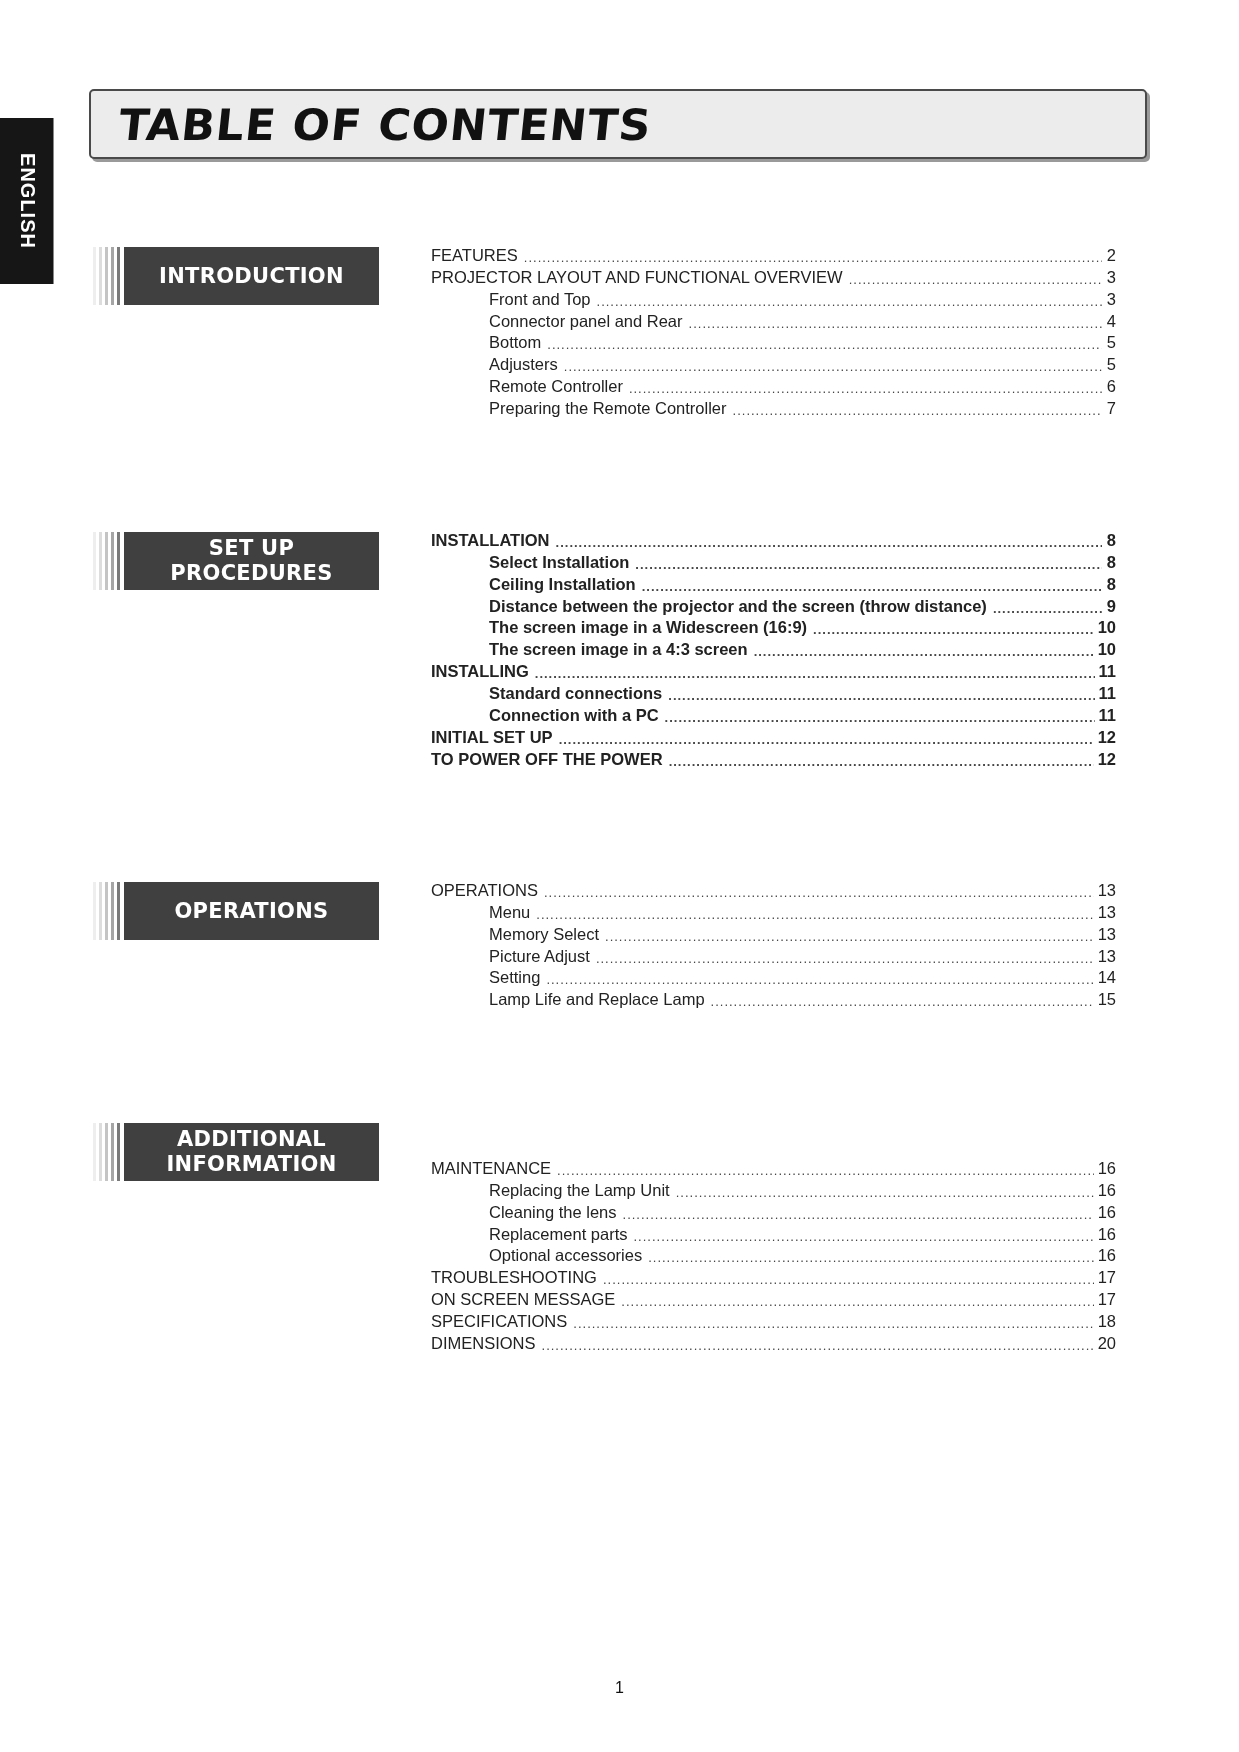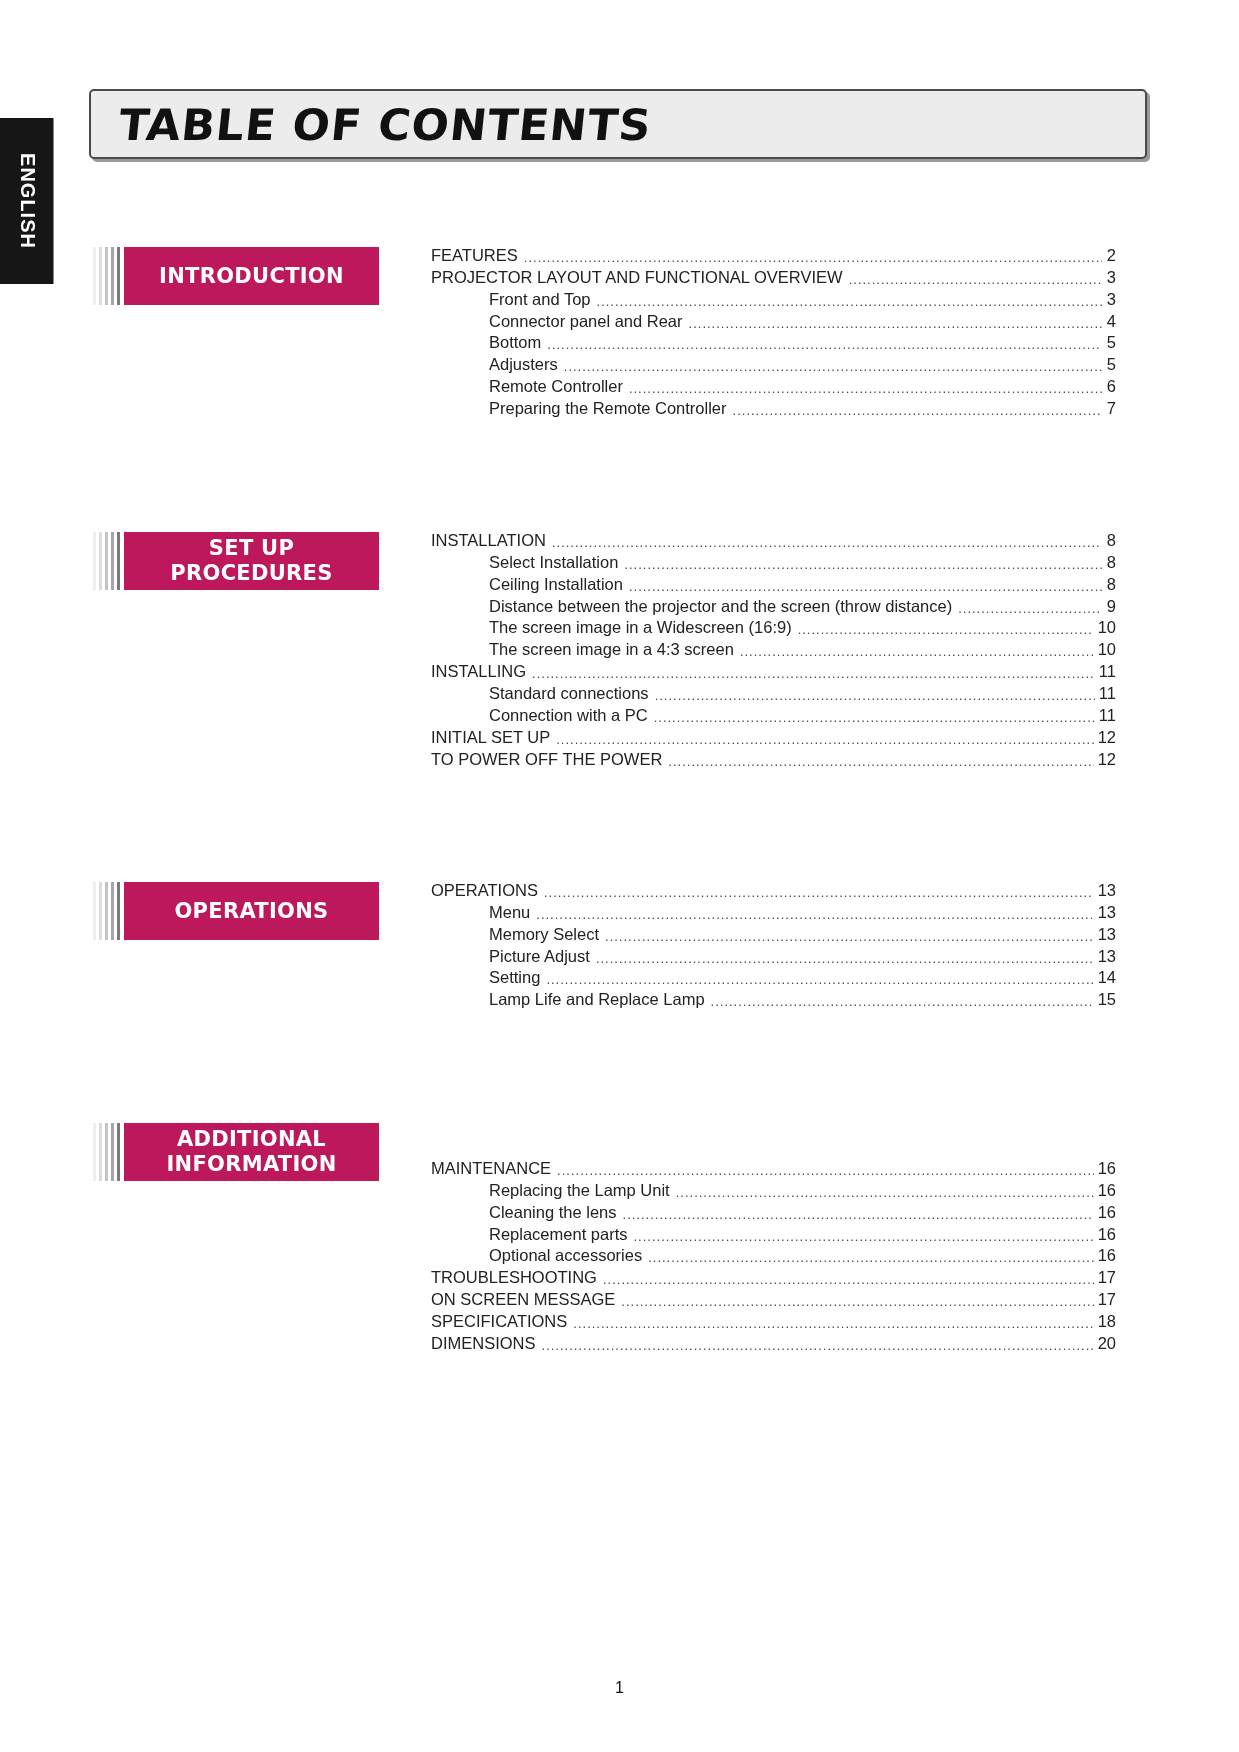--- a/index.html
+++ b/index.html
@@ -18,21 +18,21 @@
                box-shadow:3px 3px 0 #9a9a9a; }
   .title-box h1 { margin:0; position:absolute; left:28px; top:8px;
                   font-family:"DejaVu Sans", sans-serif; font-weight:bold;
                   font-size:44px; letter-spacing:1px; color:#111;
                   transform:skewX(-6deg) scaleY(0.98); transform-origin:left; }
 
   .section-label { position:absolute; left:93px; width:286px; height:58px; }
   .stripes { position:absolute; left:0; top:0; width:31px; height:58px; }
   .stripe { position:absolute; top:0; width:3px; height:58px; }
   .label-box { position:absolute; left:31px; top:0; width:255px; height:58px;
-               background:#be185d; display:flex; align-items:center; justify-content:center;
+               background:#404040; display:flex; align-items:center; justify-content:center;
                text-align:center; }
   .label-box span { color:#fff; font-family:"DejaVu Sans", sans-serif; font-weight:bold;
                     font-size:21px; line-height:25px; letter-spacing:0.3px; }
 
   .toc { position:absolute; left:431px; width:685px; }
   .entry { display:flex; align-items:flex-end; height:21.9px; font-size:16.5px; color:#222;
            white-space:nowrap; font-family:"Liberation Sans", sans-serif; }
   .entry.sub { padding-left:58px; }
   .entry .t { flex:0 0 auto; padding-right:6px; }
   .entry .dots { flex:1 1 auto; overflow:hidden; color:#444; letter-spacing:1px; font-size:13px; }
@@ -113,21 +113,21 @@
     <div class="stripe" style="left:0;background:#eeeeee"></div>
     <div class="stripe" style="left:6px;background:#dddddd"></div>
     <div class="stripe" style="left:12px;background:#c4c4c4"></div>
     <div class="stripe" style="left:18px;background:#a6a6a6"></div>
     <div class="stripe" style="left:24px;background:#7a7a7a"></div>
   </div>
   <div class="label-box">
       <span>SET UP PROCEDURES</span>
     </div>
 </div>
-<div class="toc" style="top:528px;">
+<div class="toc" style="top:528px;font-weight:bold;">
   <div class="entry">
       <span class="t">INSTALLATION</span>
       <span class="dots"></span>
       <span class="p">8</span>
     </div>
   <div class="entry sub">
       <span class="t">Select Installation</span>
       <span class="dots"></span>
       <span class="p">8</span>
     </div>

